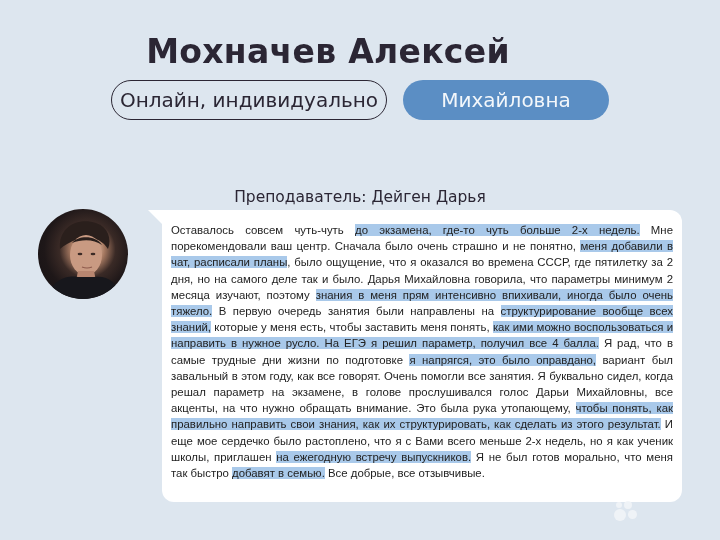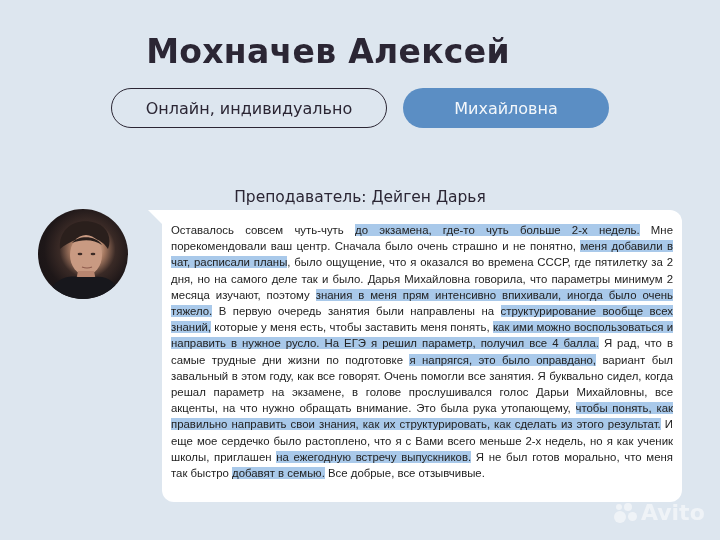--- a/index.html
+++ b/index.html
@@ -8,23 +8,23 @@
     background:#dde6ef;
     font-family:"DejaVu Sans", sans-serif;
     color:#2a2733;
   }
   .title {
     position:absolute; left:0; top:32px; width:656px; text-align:center;
     font-family:"DejaVu Sans", sans-serif; font-weight:bold;
     font-size:33px; color:#2b2634; letter-spacing:0.3px;
   }
   .pill {
-    position:absolute; top:88px; height:40px; border-radius:20px;
+    position:absolute; top:80px; height:40px; border-radius:20px;
     box-sizing:border-box; display:flex; align-items:center; justify-content:center;
-    font-size:16px;
+    font-size:20px;
   }
   .pill.outline {
     left:111px; width:276px; border:1.5px solid #2b2634; color:#2b2634; background:transparent;
   }
   .pill.filled {
     left:403px; width:206px; background:#5b8ec4; color:#f3f7fb;
   }
   .teacher {
     position:absolute; left:0; top:152px; width:720px; text-align:center;
     font-size:15.5px; color:#2b2634;margin-top:36px;
@@ -93,14 +93,13 @@
   <p class="review" id="review-text"><span>Оставалось совсем чуть-чуть </span><span class="hl">до экзамена, где-то чуть больше 2-х недель.</span><span> Мне порекомендовали ваш центр. Сначала было очень страшно и не понятно, </span><span class="hl">меня добавили в чат, расписали планы</span><span>, было ощущение, что я оказался во времена СССР, где пятилетку за 2 дня, но на самого деле так и было. Дарья Михайловна говорила, что параметры минимум 2 месяца изучают, поэтому </span><span class="hl">знания в меня прям интенсивно впихивали, иногда было очень тяжело.</span><span> В первую очередь занятия были направлены на </span><span class="hl">структурирование вообще всех знаний,</span><span> которые у меня есть, чтобы заставить меня понять, </span><span class="hl">как ими можно воспользоваться и направить в нужное русло. На ЕГЭ я решил параметр, получил все 4 балла.</span><span> Я рад, что в самые трудные дни жизни по подготовке </span><span class="hl">я напрягся, это было оправдано,</span><span> вариант был завальный в этом году, как все говорят. Очень помогли все занятия. Я буквально сидел, когда решал параметр на экзамене, в голове прослушивался голос Дарьи Михайловны, все акценты, на что нужно обращать внимание. Это была рука утопающему, </span><span class="hl">чтобы понять, как правильно направить свои знания, как их структурировать, как сделать из этого результат.</span><span> И еще мое сердечко было растоплено, что я с Вами всего меньше 2-х недель, но я как ученик школы, приглашен </span><span class="hl">на ежегодную встречу выпускников.</span><span> Я не был готов морально, что меня так быстро </span><span class="hl">добавят в семью.</span><span> Все добрые, все отзывчивые.</span></p>
 </div>
 
 <div class="avito">
   <div class="dots">
     <span style="left:0;top:9px;width:12px;height:12px;"></span>
     <span style="left:10px;top:1px;width:8px;height:8px;"></span>
     <span style="left:14px;top:10px;width:9px;height:9px;"></span>
     <span style="left:2px;top:2px;width:6px;height:6px;"></span>
   </div>
-  <span>Avito</span>
 </div>
 
 </body></html>

